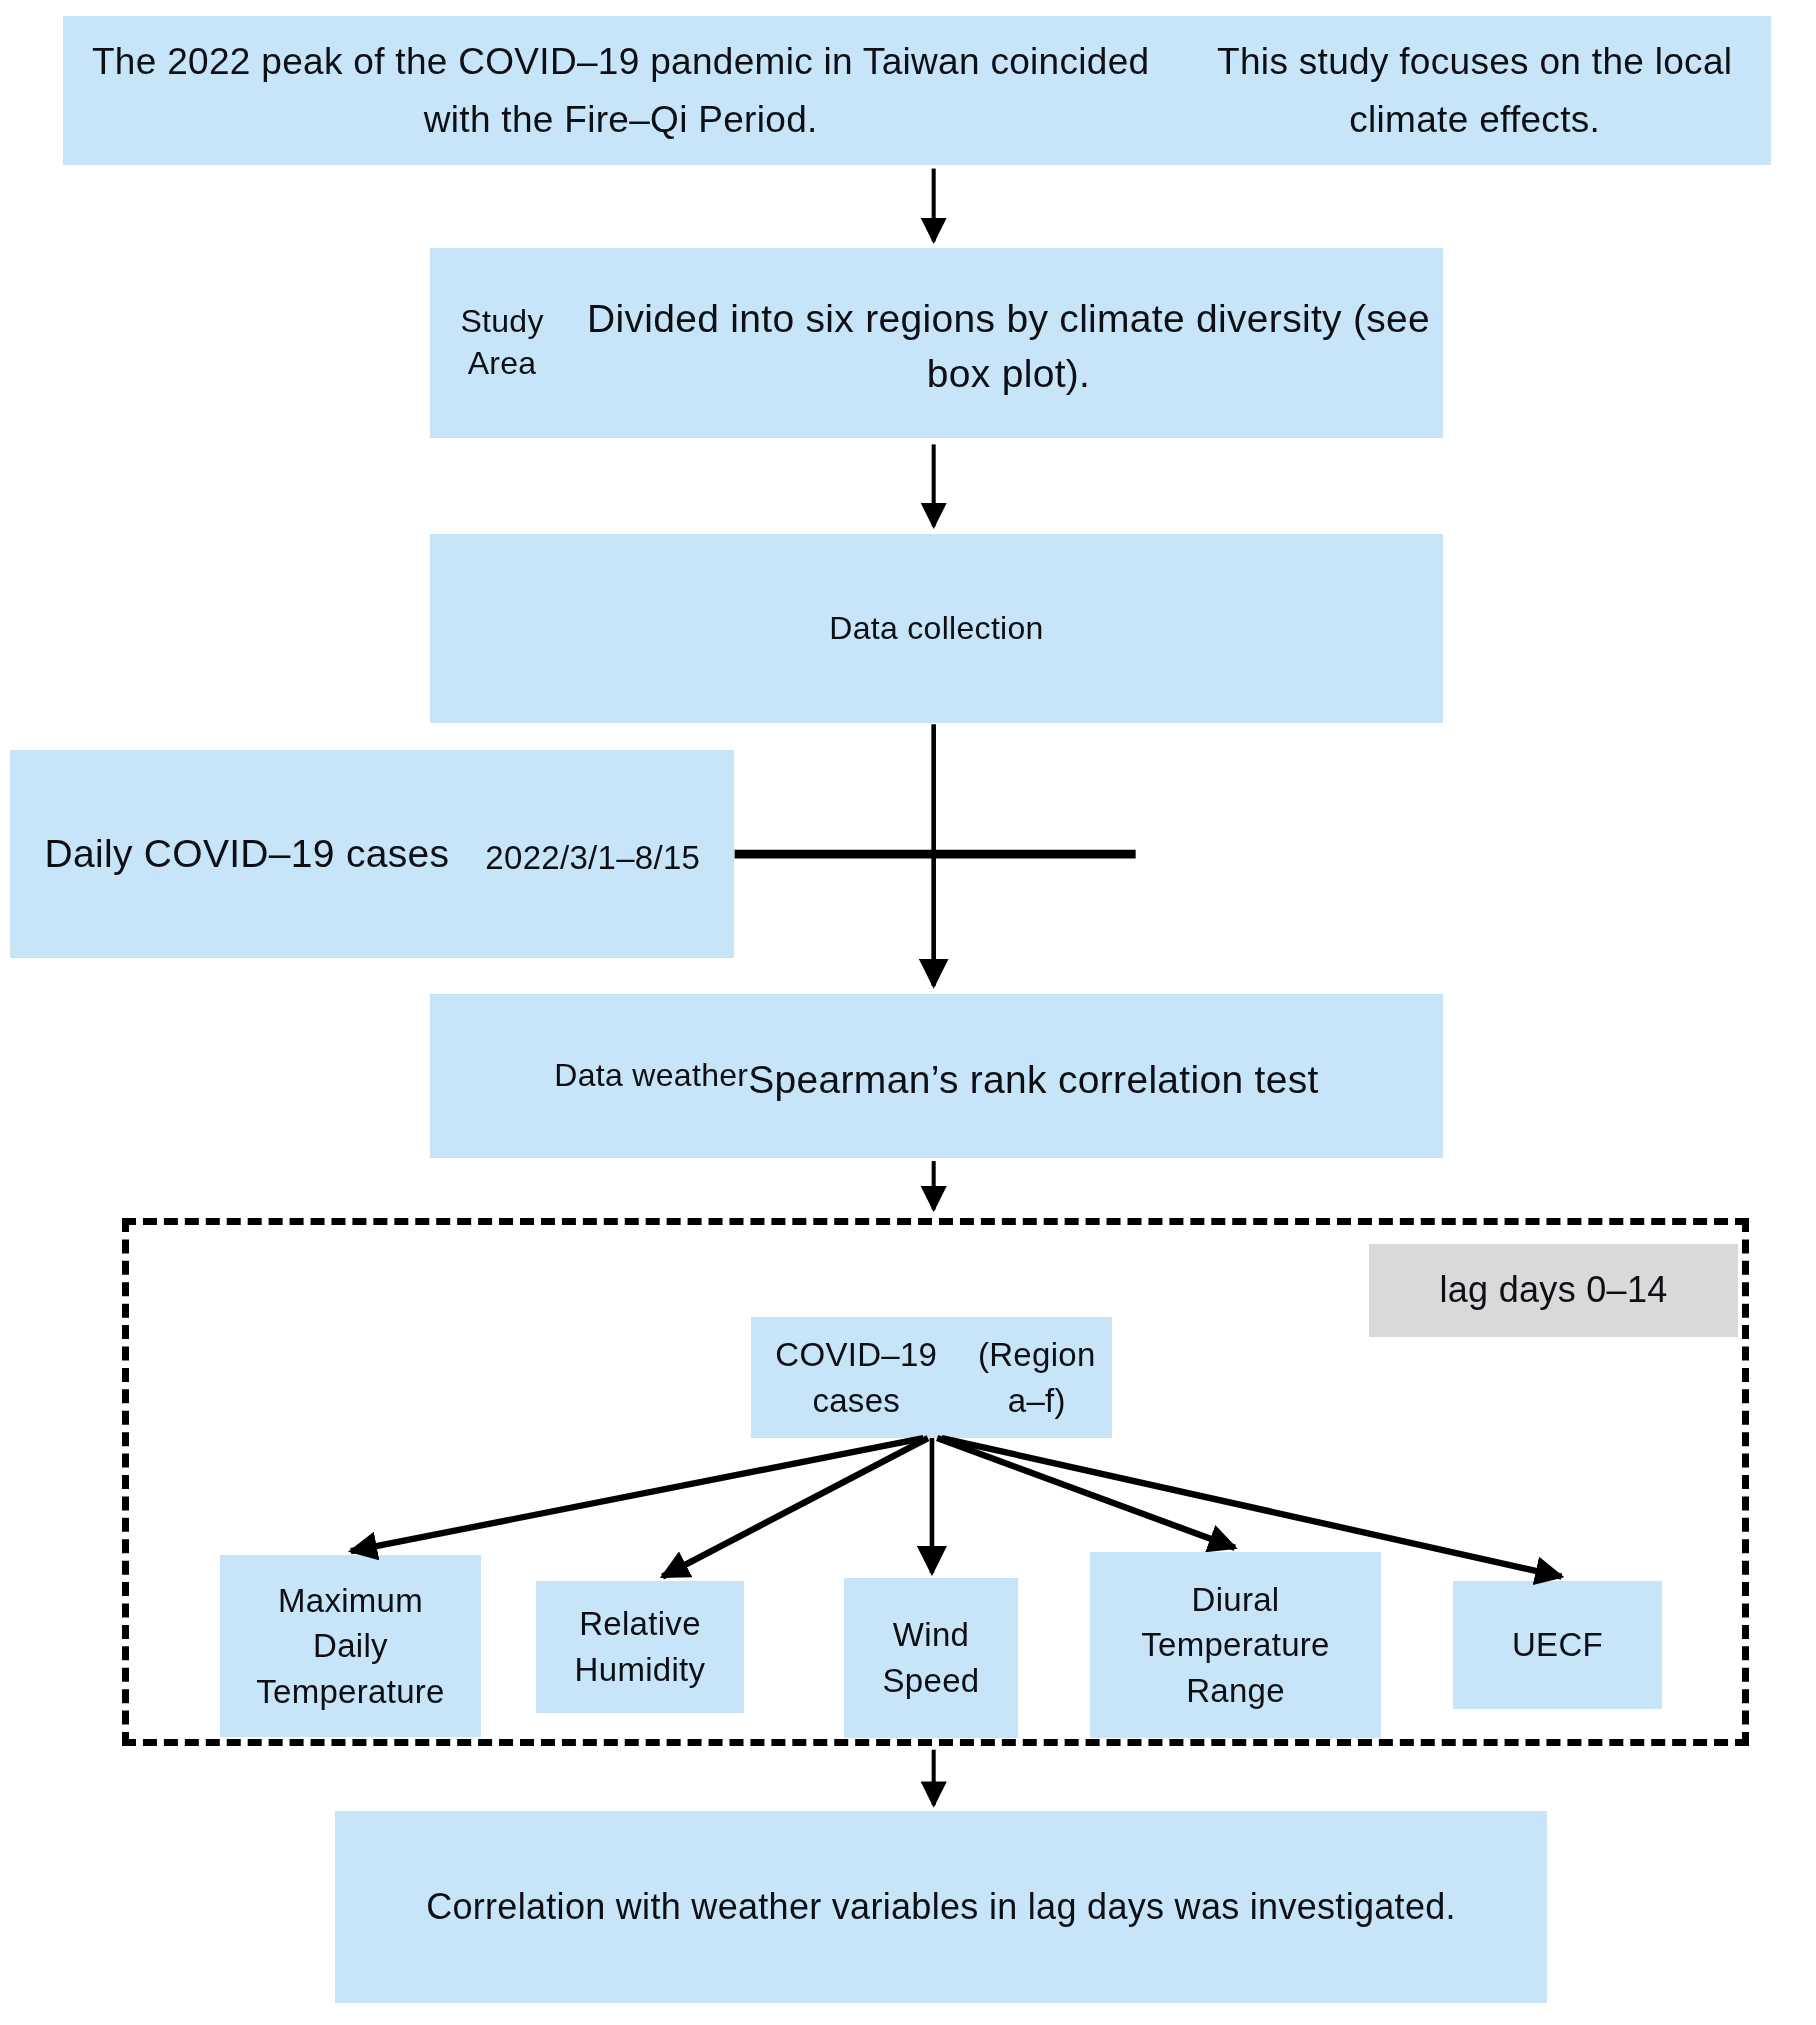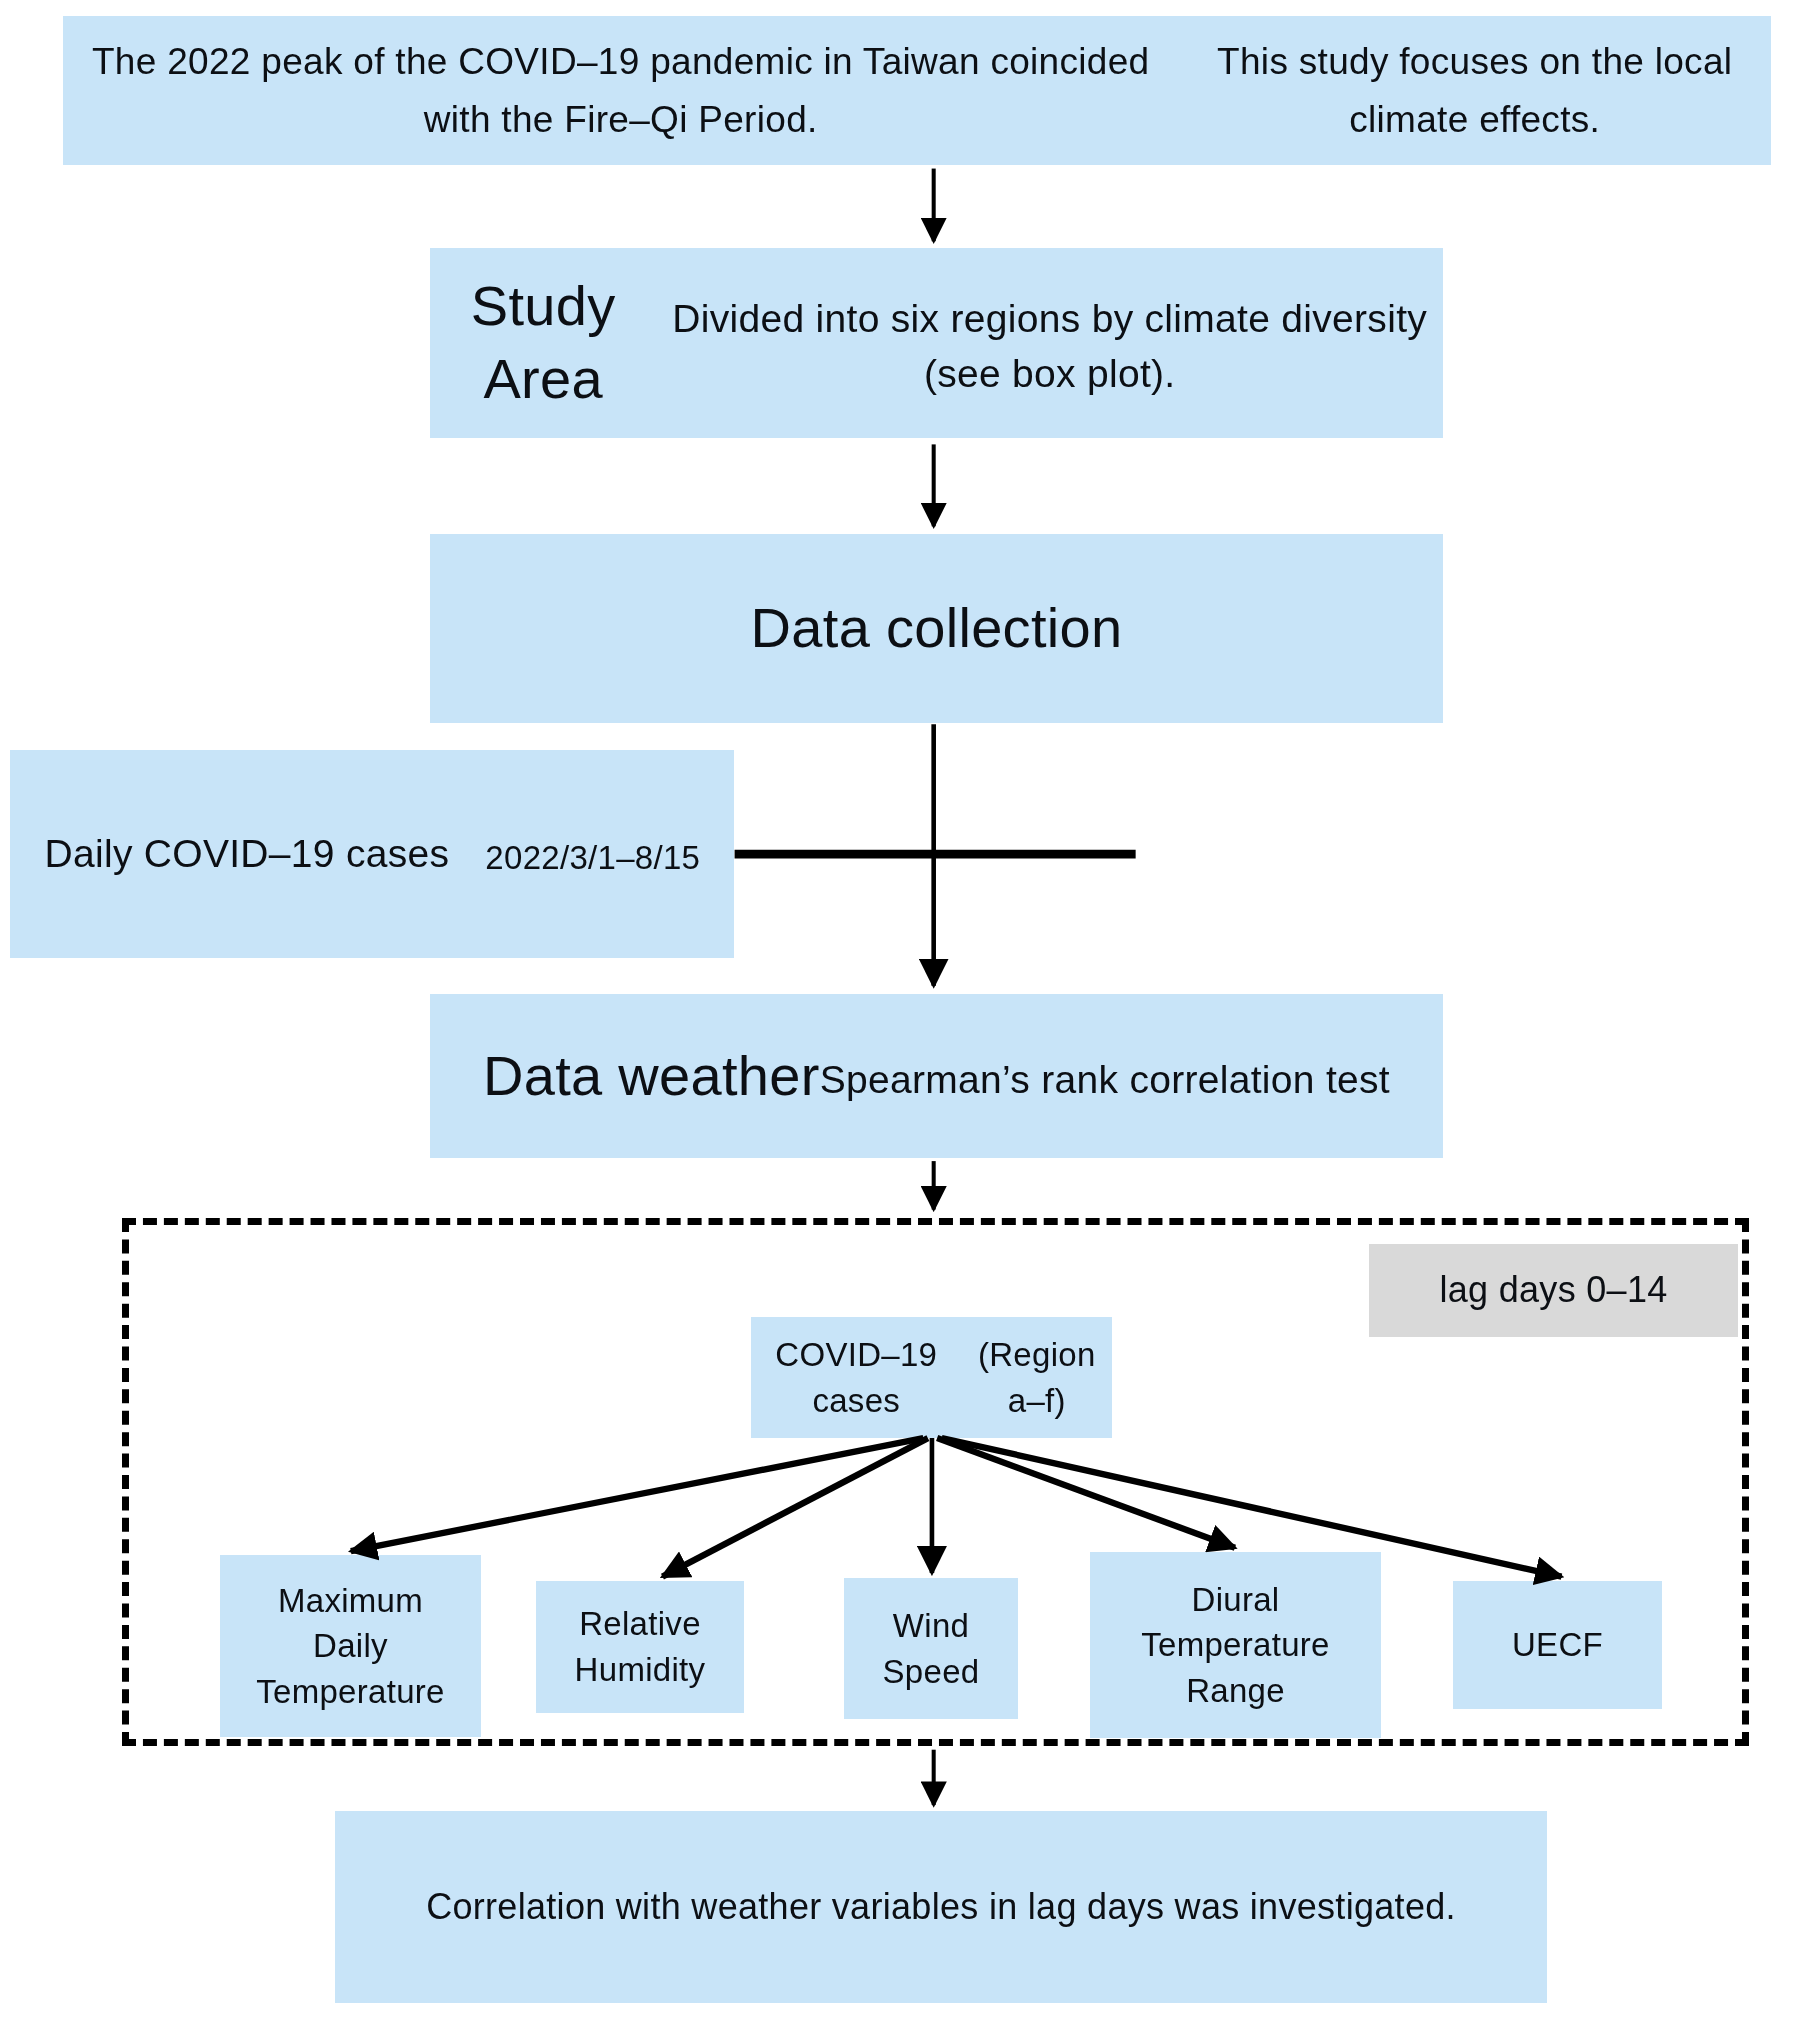--- a/index.html
+++ b/index.html
@@ -17,21 +17,21 @@
     flex-direction:row;
     align-items:center;
     justify-content:center;
     text-align:center;
     z-index:1;
     letter-spacing:0.3px;
   }
   .node .title{white-space:pre-wrap;}
   .gray{background:#d9d9d9;}
   .t64{font-size:37px;line-height:1.55;}
-  .t76{font-size:56px;line-height:1.3;}
+  .t76{font-size:32px;line-height:1.3;}
   .t68{font-size:39px;line-height:1.3;}
   .t62{font-size:36px;line-height:1.3;}
   .t58{font-size:33px;line-height:1.38;}
   .sub54{font-size:39px;line-height:1.4;margin-top:8px;}
   .sub58{font-size:33px;line-height:1.3;margin-top:9.2px;}
   .prewrap{white-space:pre-line;}
   #wires{position:absolute;left:0;top:0;z-index:2;pointer-events:none;}
   .dashed-frame{
     position:absolute;
     left:122px;top:1218px;width:1627px;height:528px;
@@ -111,21 +111,21 @@
     <div class="title prewrap">Maximum
 Daily
 Temperature</div>
   </div>
 
   <div class="node t58" style="left:536px;top:1581px;width:208px;height:132px;">
     <div class="title prewrap">Relative
 Humidity</div>
   </div>
 
-  <div class="node t58" style="left:844px;top:1578px;width:174px;height:141px;">
+  <div class="node t58" style="left:844px;top:1578px;width:174px;height:160px;">
     <div class="title prewrap">Wind
 Speed</div>
   </div>
 
   <div class="node t58" style="left:1090px;top:1552px;width:291px;height:186px;">
     <div class="title prewrap">Diural
 Temperature
 Range</div>
   </div>
 

